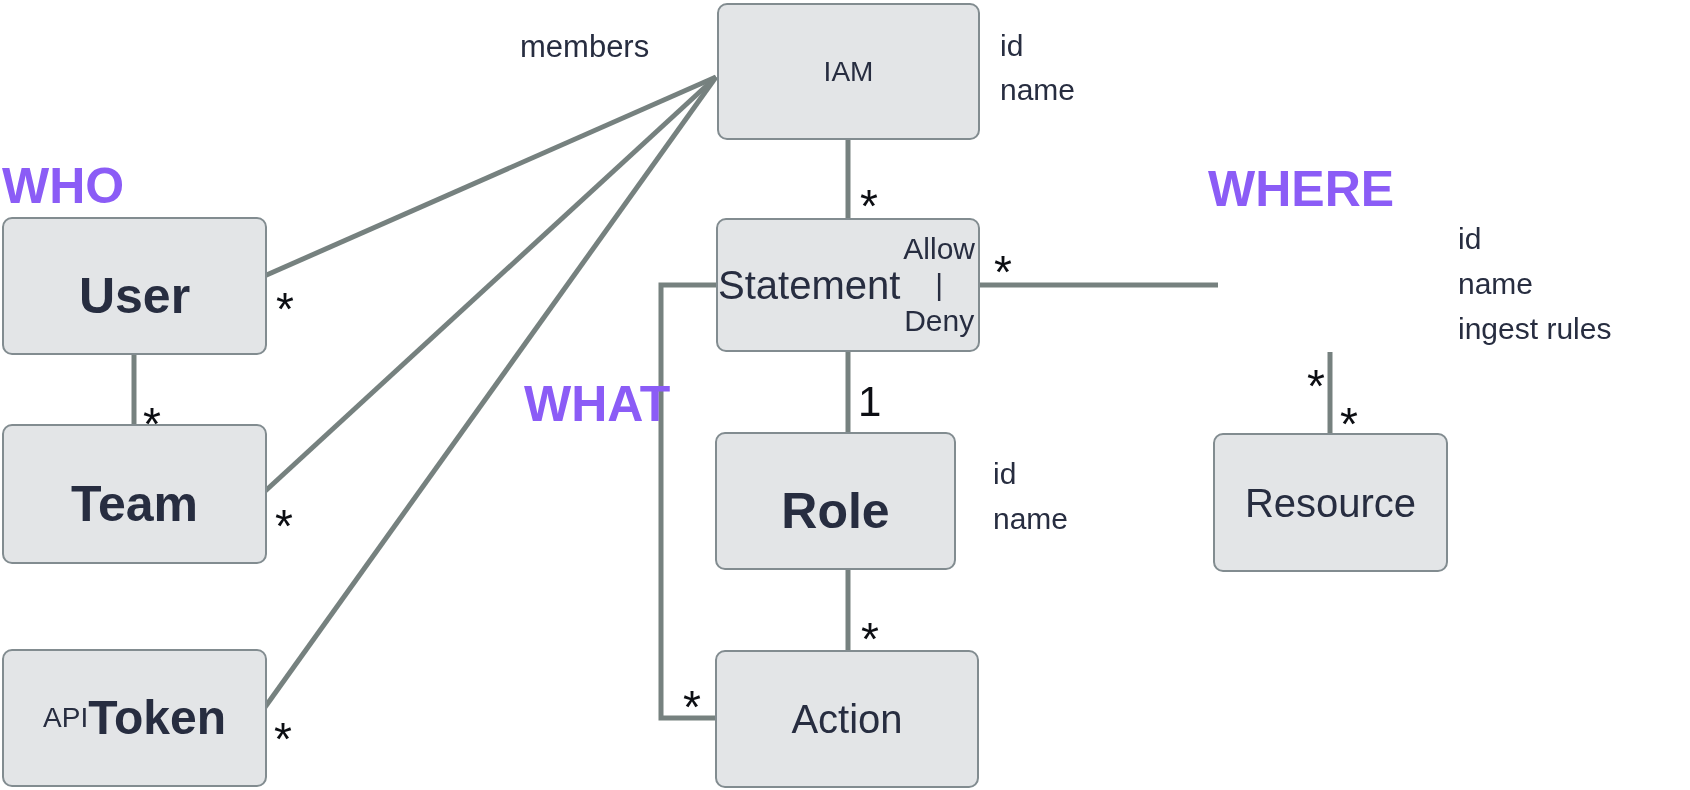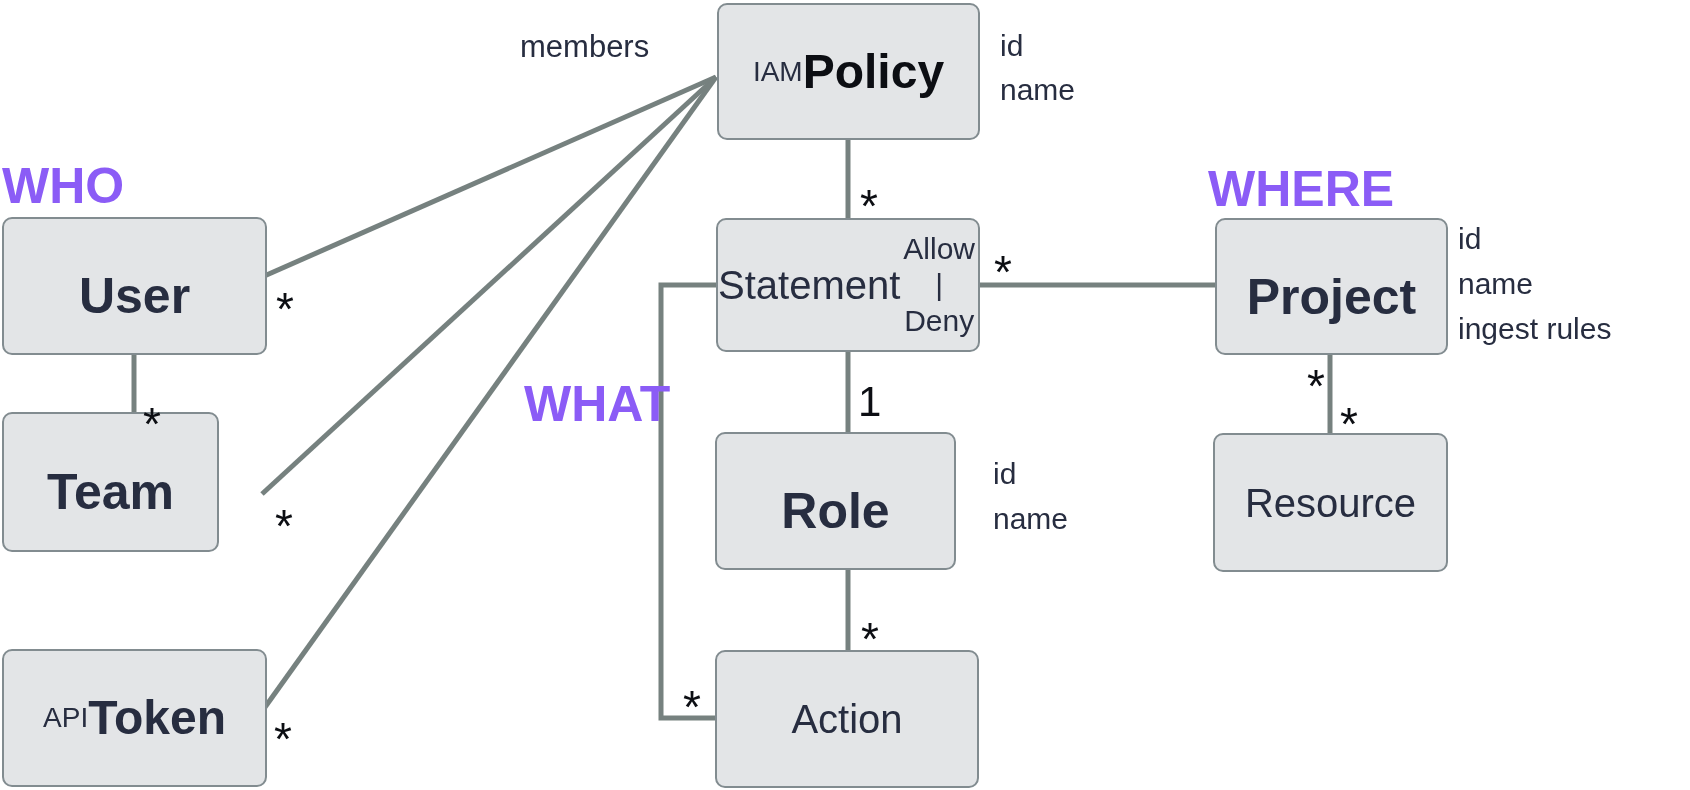--- a/index.html
+++ b/index.html
@@ -56,28 +56,27 @@
   </svg>
 
   <div class="section-label" style="left:2px;top:161px">WHO</div>
   <div class="section-label" style="left:524px;top:379px">WHAT</div>
   <div class="section-label" style="left:1208px;top:164px">WHERE</div>
 
   <div class="edge-label" style="left:520px;top:31px;width:185px;text-align:left">members</div>
 
   <div class="box" style="left:717px;top:3px;width:263px;height:137px">
     <div class="esub">IAM</div>
-    <div class="ename-bold-sm black-text">Policy</div>
   </div>
 
   <div class="box" style="left:2px;top:217px;width:265px;height:138px">
     <div class="ename-bold">User</div>
   </div>
 
-  <div class="box" style="left:2px;top:412px;width:217px;height:140px">
+  <div class="box" style="left:2px;top:424px;width:265px;height:140px">
     <div class="ename-bold">Team</div>
   </div>
 
   <div class="box" style="left:2px;top:649px;width:265px;height:138px">
     <div class="esub">API</div>
     <div class="ename-bold-sm">Token</div>
   </div>
 
   <div class="box" style="left:716px;top:218px;width:264px;height:134px">
     <div class="ename-reg">Statement</div>
@@ -85,23 +84,20 @@
   </div>
 
   <div class="box" style="left:715px;top:432px;width:241px;height:138px">
     <div class="ename-bold">Role</div>
   </div>
 
   <div class="box" style="left:715px;top:650px;width:264px;height:138px">
     <div class="ename-reg">Action</div>
   </div>
 
-  <div class="box" style="left:1215px;top:218px;width:233px;height:137px">
-    <div class="ename-bold">Project</div>
-  </div>
 
   <div class="box" style="left:1213px;top:433px;width:235px;height:139px">
     <div class="ename-reg">Resource</div>
   </div>
 
   <div class="attrs attrs-tight" style="left:1000px;top:24px">
     <div>id</div>
     <div>name</div>
   </div>
 

